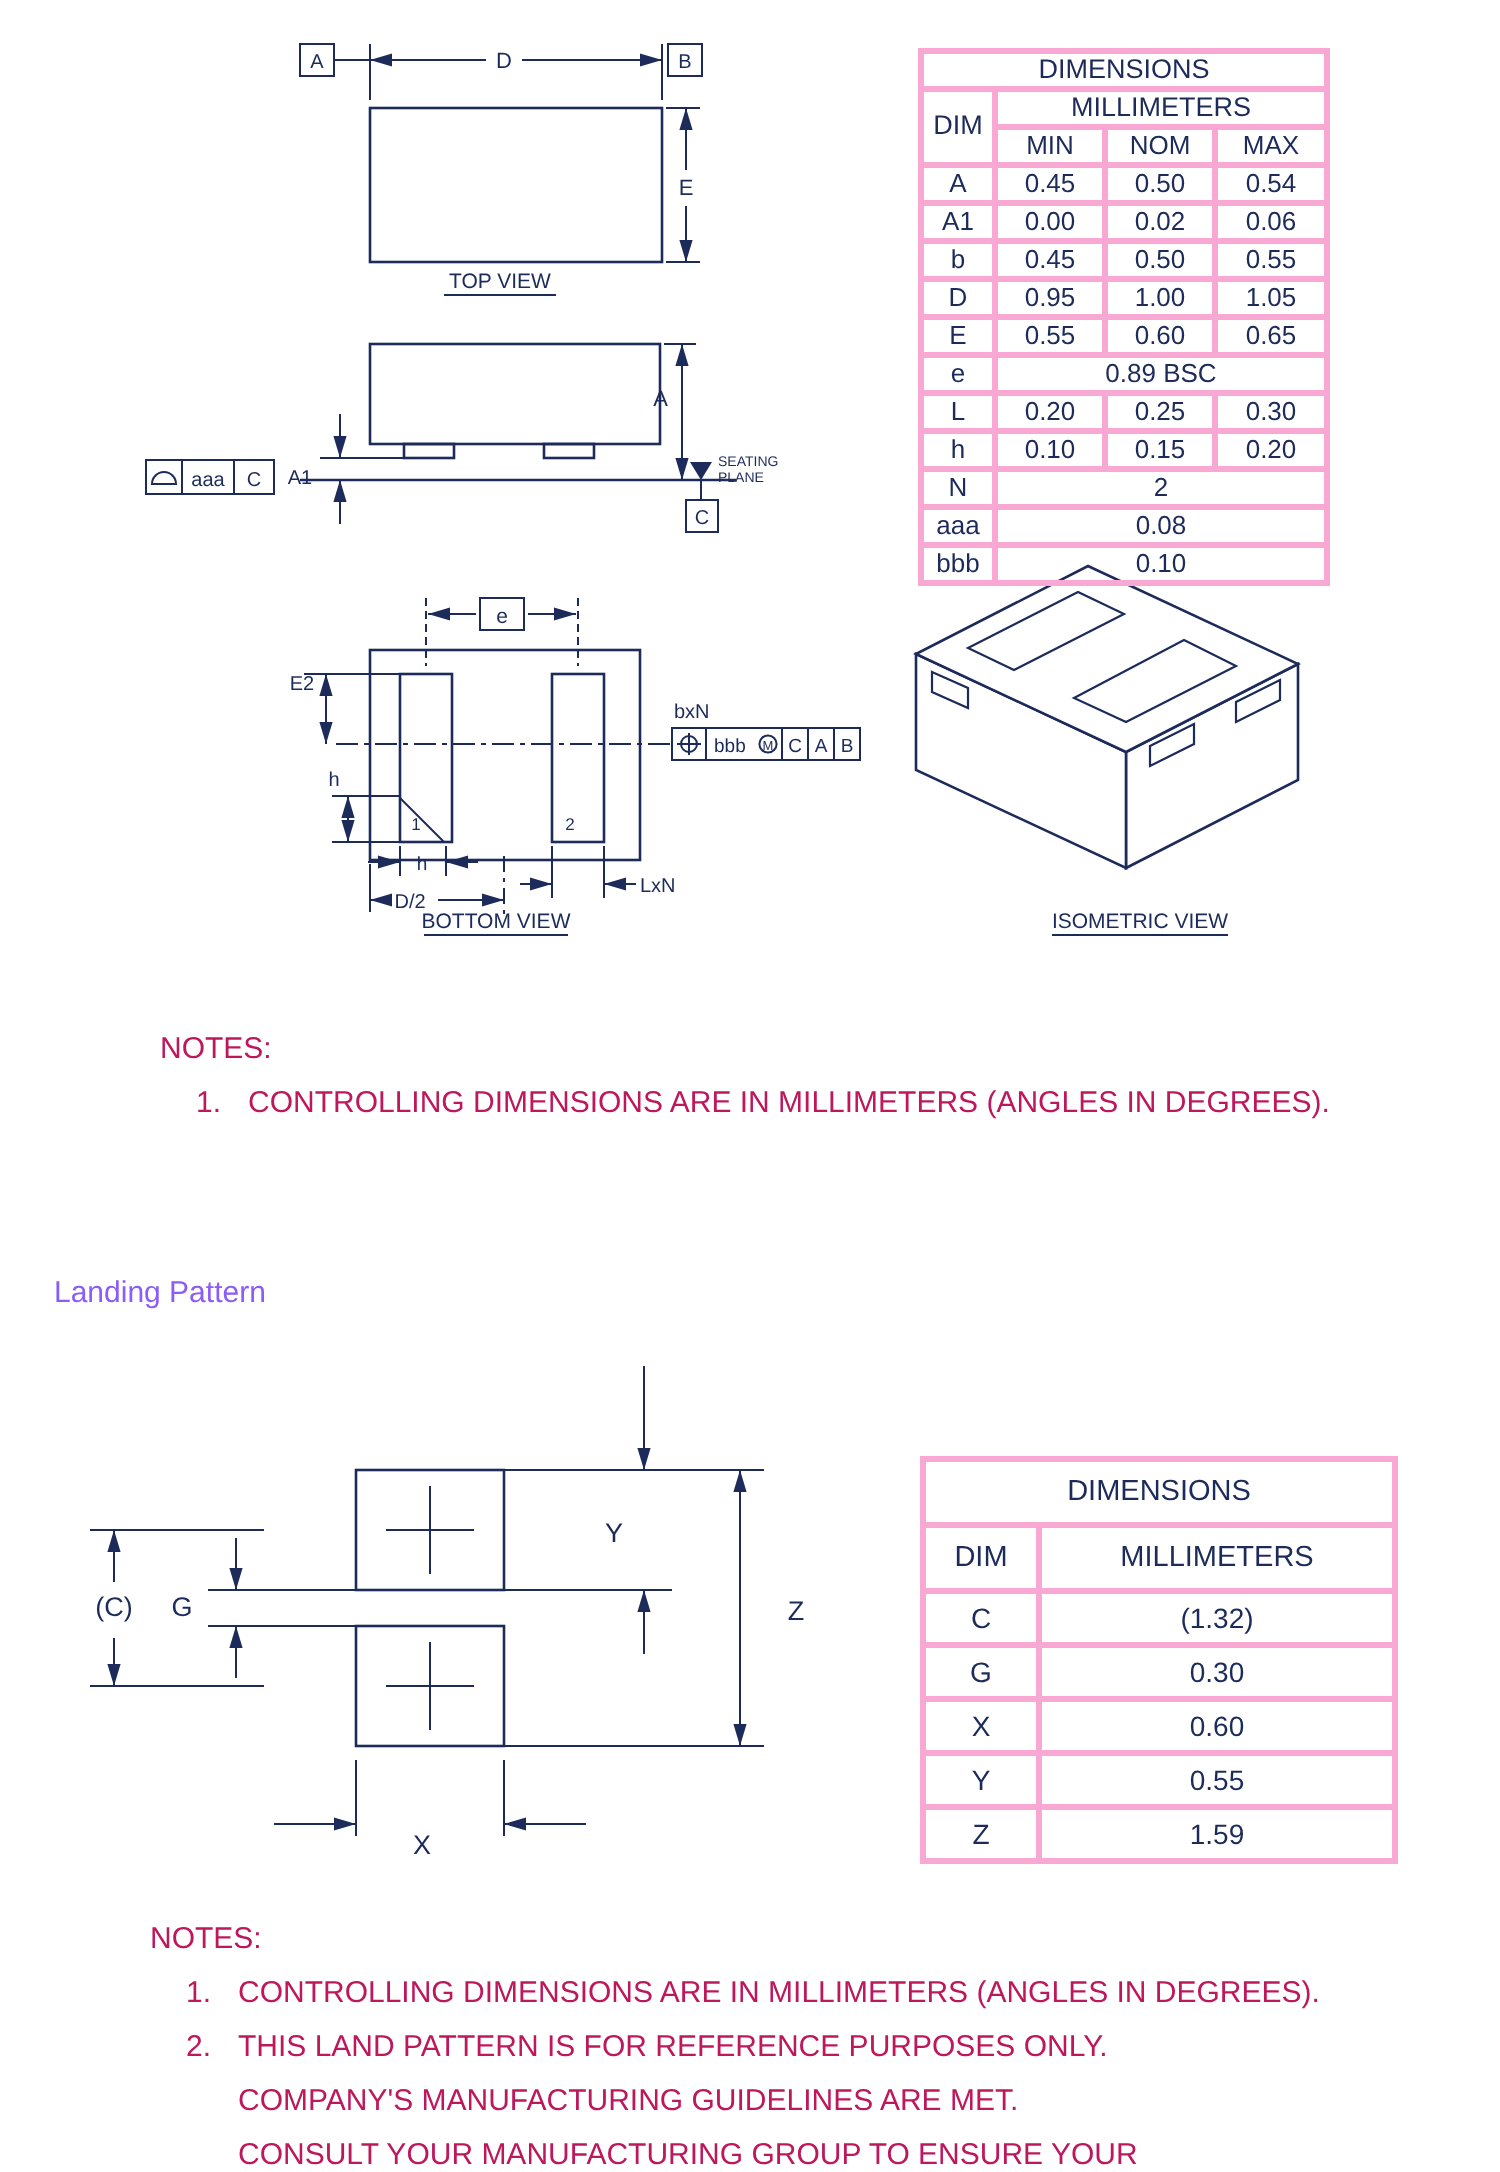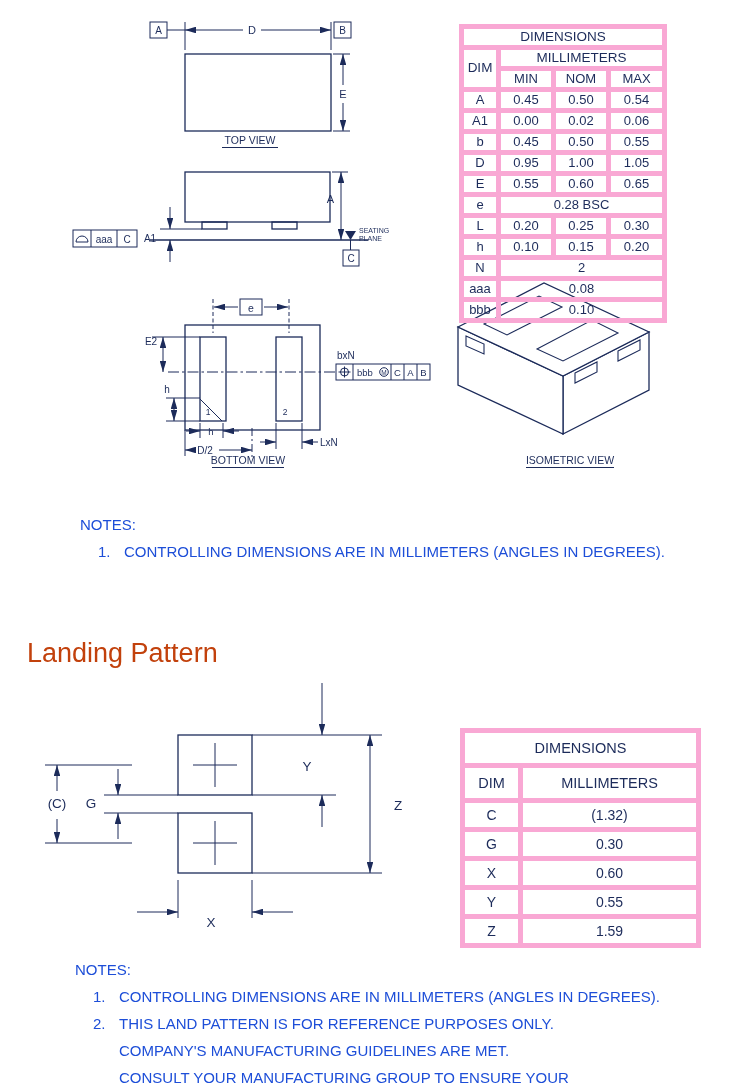--- a/index.html
+++ b/index.html
@@ -5,34 +5,34 @@
   html,body{margin:0;padding:0}
   body{width:750px;height:1086px;background:#ffffff;font-family:"Liberation Sans","DejaVu Sans",sans-serif}
   .page{position:relative;width:750px;height:1086px;background:#ffffff;overflow:hidden}
   .abs{position:absolute}
   svg text{fill:#1c2b5a;font-family:"Liberation Sans","DejaVu Sans",sans-serif}
   .ln{stroke:#1c2b5a;stroke-width:1.3;fill:none}
   .thin{stroke:#1c2b5a;stroke-width:1;fill:none}
   .wh{fill:#ffffff;stroke:#1c2b5a;stroke-width:1.3}
   .whthin{fill:#ffffff;stroke:#1c2b5a;stroke-width:1.1}
   table.dims{border-collapse:collapse;color:#1c2b5a;table-layout:fixed}
-  table.dims td{border:5px solid #f9a8d4;text-align:center;vertical-align:middle;overflow:hidden}
+  table.dims td{border:3px solid #f9a8d4;text-align:center;vertical-align:middle;overflow:hidden}
   .t1{left:459px;top:24px;width:203px}
   .t1 td{height:16px;font-size:13px;padding:0;line-height:1.05}
   .t1 .hdr{font-size:13.5px}
   .t2{left:460px;top:728px;width:236px}
   .t2 td{font-size:14px;padding:0}
   .t2 .hrow td{height:30px;font-size:14.5px}
   .t2 .trow td{height:24px}
-  .notes{position:absolute;color:#1d4ed8;font-size:15px}
+  .notes{position:absolute;color:#be185d;font-size:15px}
   .notes .nrow{display:flex;padding-left:18px}
   .n1 .nrow{margin-top:10px}
   .n2 .nrow{margin-top:10px}
   .notes .num{flex:0 0 26px}
-  .heading{position:absolute;left:27px;top:638px;font-size:27px;color:#c2410c}
+  .heading{position:absolute;left:27px;top:638px;font-size:15px;color:#8b5cf6}
 </style>
 </head>
 <body>
 
 <div class="page">
 
   <svg class="abs" style="left:0;top:0" width="750" height="480" viewBox="0 0 750 480">
     <defs>
       <marker id="ah" viewBox="0 0 10 6" refX="10" refY="3" markerWidth="11" markerHeight="6.6" orient="auto-start-reverse">
         <path d="M0,0 L10,3 L0,6 z" fill="#1c2b5a"></path>
@@ -208,21 +208,21 @@
           <td>1.05</td>
         </tr>
       <tr>
           <td>E</td>
           <td>0.55</td>
           <td>0.60</td>
           <td>0.65</td>
         </tr>
       <tr>
           <td>e</td>
-          <td colspan="3">0.28 BSC</td>
+          <td colspan="3">0.89 BSC</td>
         </tr>
       <tr>
           <td>L</td>
           <td>0.20</td>
           <td>0.25</td>
           <td>0.30</td>
         </tr>
       <tr>
           <td>h</td>
           <td>0.10</td>

